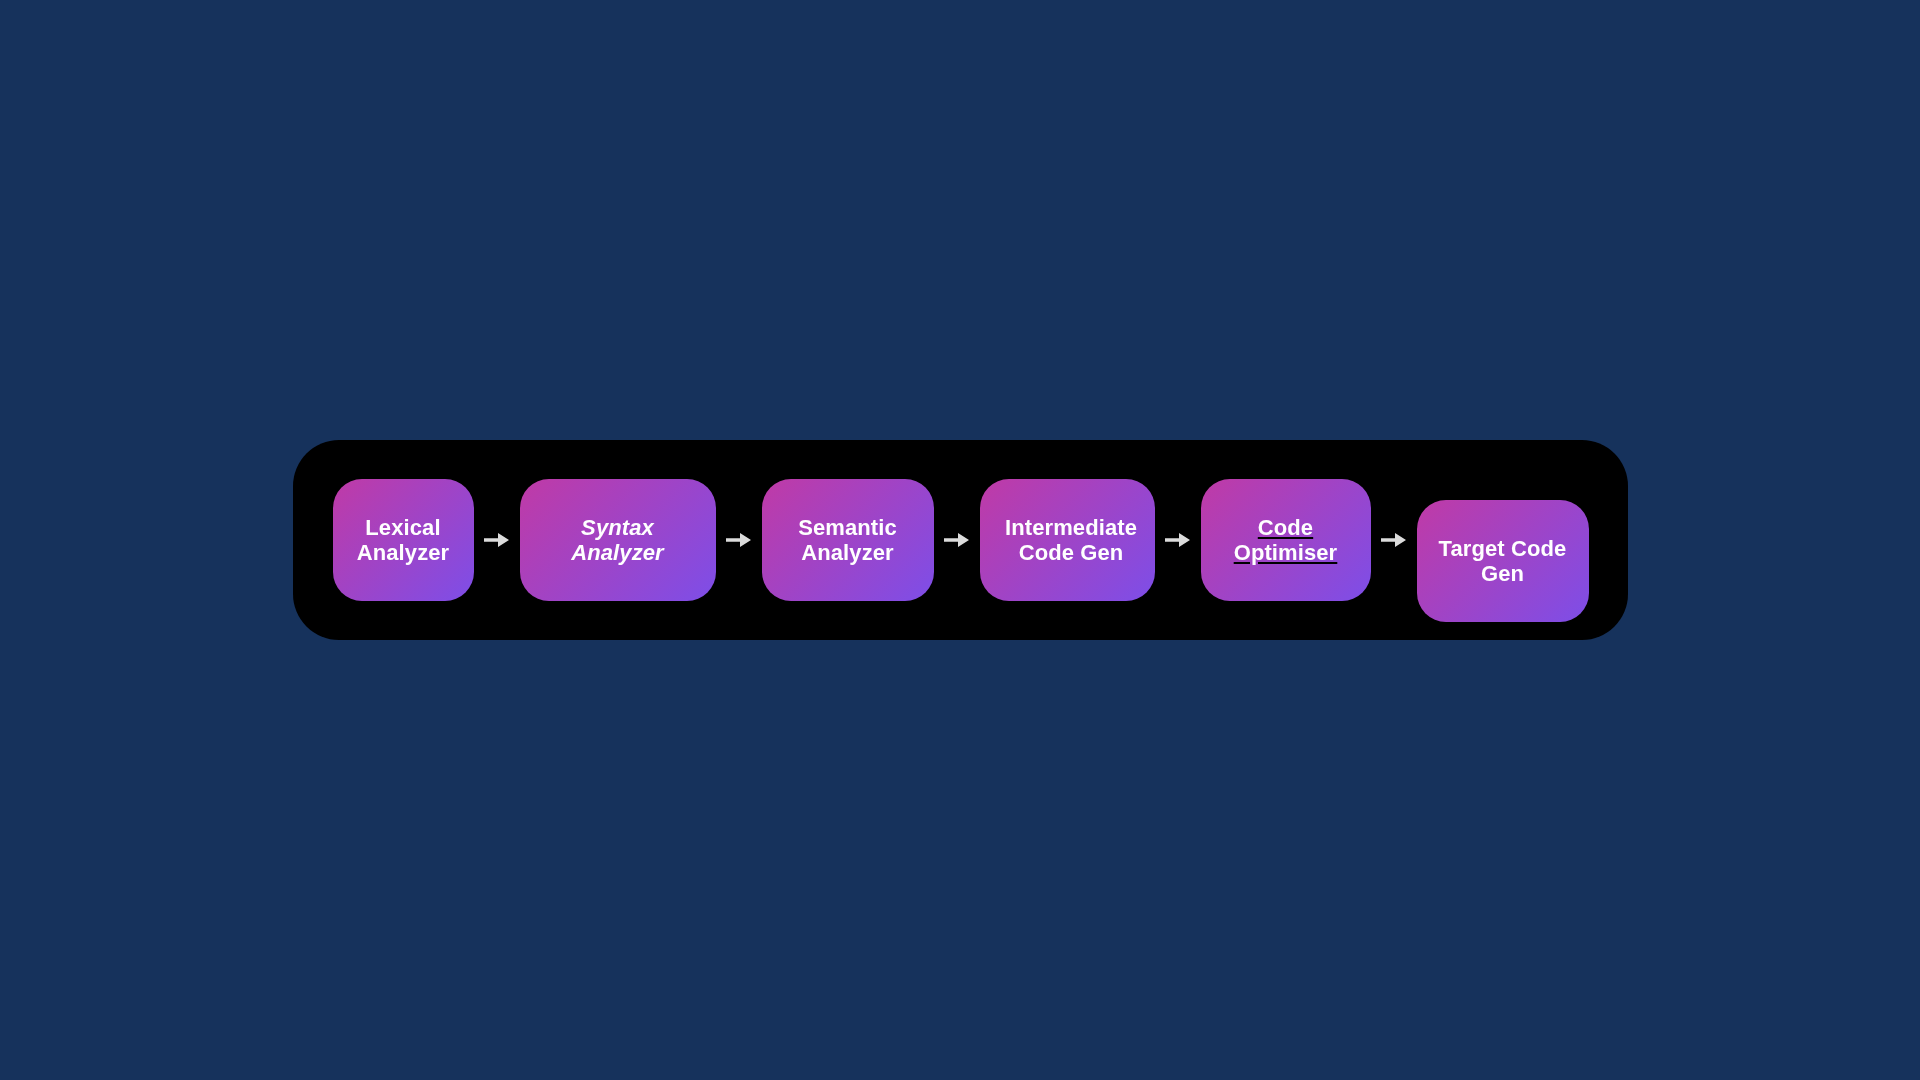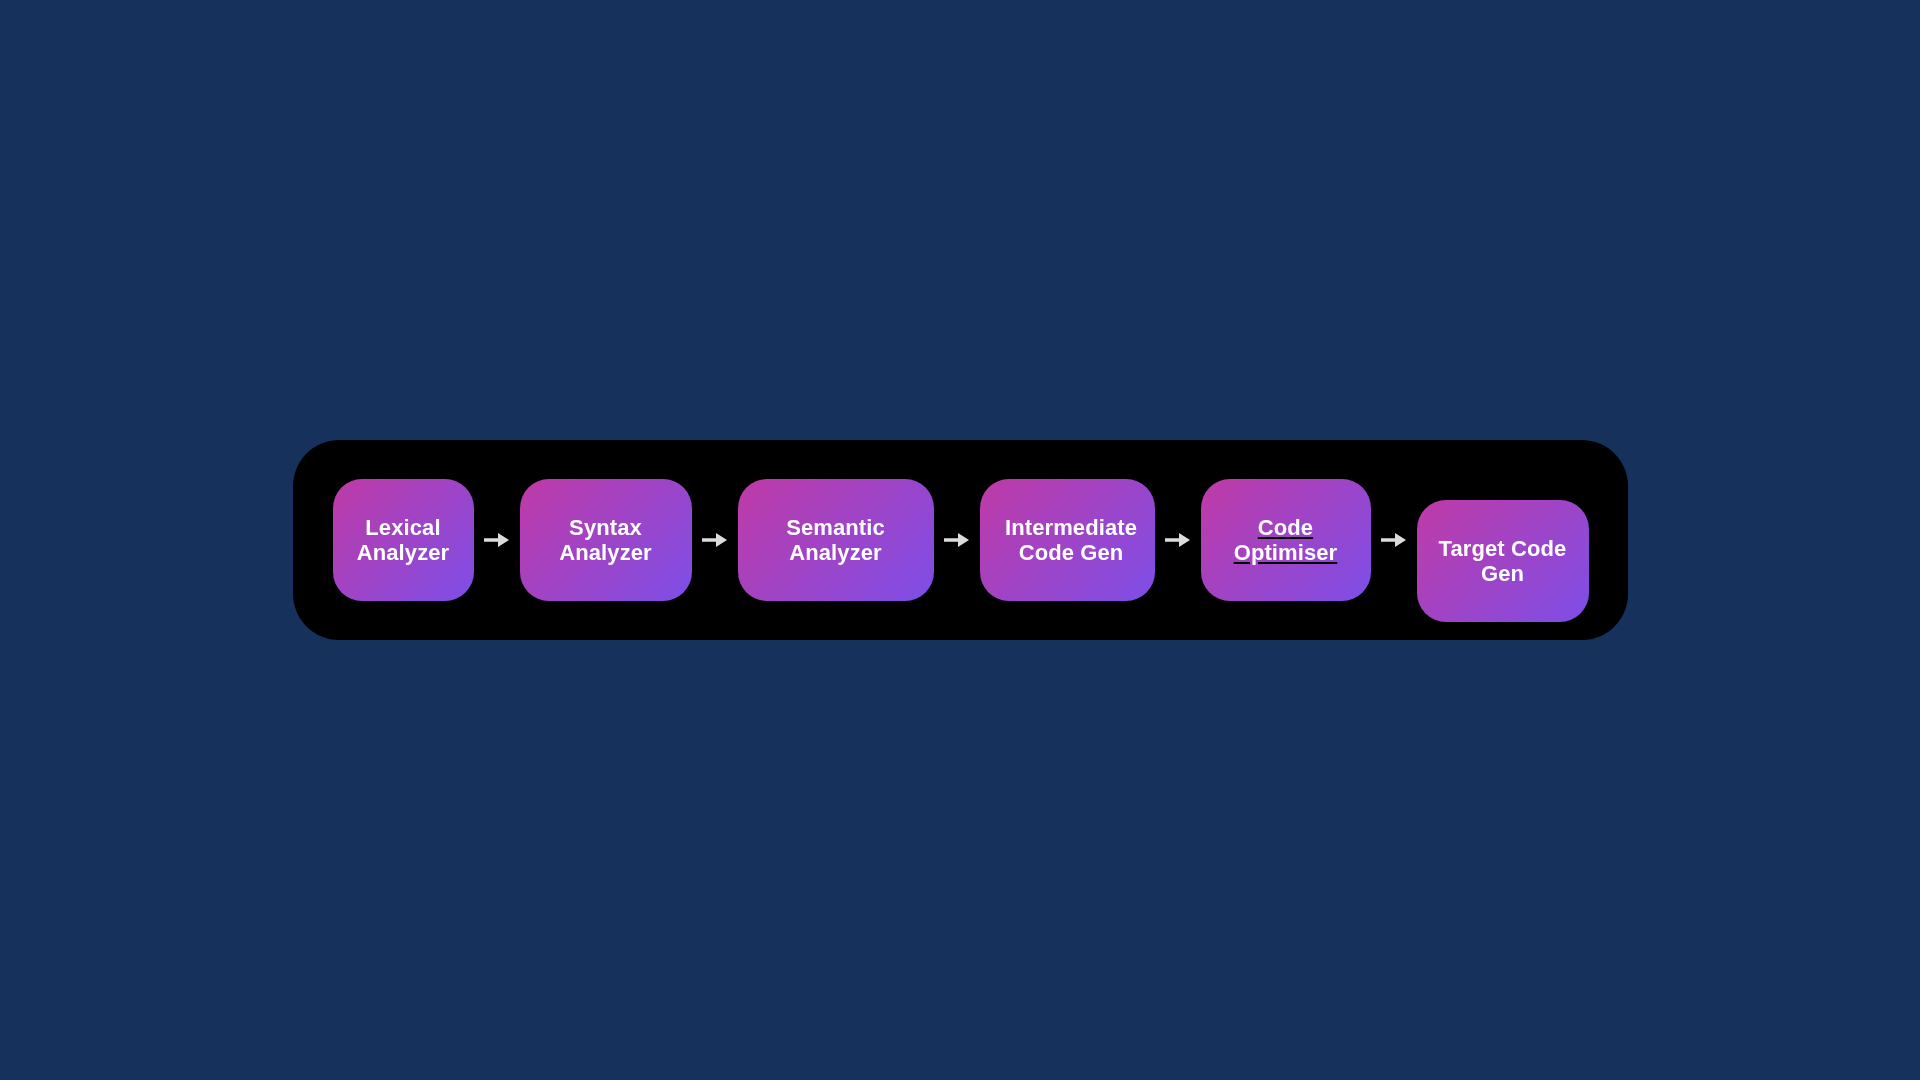--- a/index.html
+++ b/index.html
@@ -83,32 +83,32 @@
       <span class="stage-label" style="color: rgb(255, 255, 255);">Lexical
 Analyzer</span>
     </div>
 
     <div class="connector">
       <svg width="26" height="20" viewBox="0 0 26 20">
         <path d="M0 8.2 H14 V3 L25 10 L14 17 V11.8 H0 Z" fill="#dcdcdc"></path>
       </svg>
     </div>
 
-    <div class="stage" style="background: linear-gradient(135deg, rgb(192, 58, 166) 0%, rgb(125, 78, 232) 100%); border-radius: 29px; width: 172px;">
+    <div class="stage" style="background: linear-gradient(135deg, rgb(192, 58, 166) 0%, rgb(125, 78, 232) 100%); border-radius: 29px; width: 196px; font-style: italic;">
       <span class="stage-label" style="color: rgb(255, 255, 255);">Syntax
 Analyzer</span>
     </div>
 
     <div class="connector">
       <svg width="26" height="20" viewBox="0 0 26 20">
         <path d="M0 8.2 H14 V3 L25 10 L14 17 V11.8 H0 Z" fill="#dcdcdc"></path>
       </svg>
     </div>
 
-    <div class="stage" style="background: linear-gradient(135deg, rgb(192, 58, 166) 0%, rgb(125, 78, 232) 100%); border-radius: 29px; width: 196px;">
+    <div class="stage" style="background: linear-gradient(135deg, rgb(192, 58, 166) 0%, rgb(125, 78, 232) 100%); border-radius: 29px; width: 172px;">
       <span class="stage-label" style="color: rgb(255, 255, 255);">Semantic
 Analyzer</span>
     </div>
 
     <div class="connector">
       <svg width="26" height="20" viewBox="0 0 26 20">
         <path d="M0 8.2 H14 V3 L25 10 L14 17 V11.8 H0 Z" fill="#dcdcdc"></path>
       </svg>
     </div>
 

